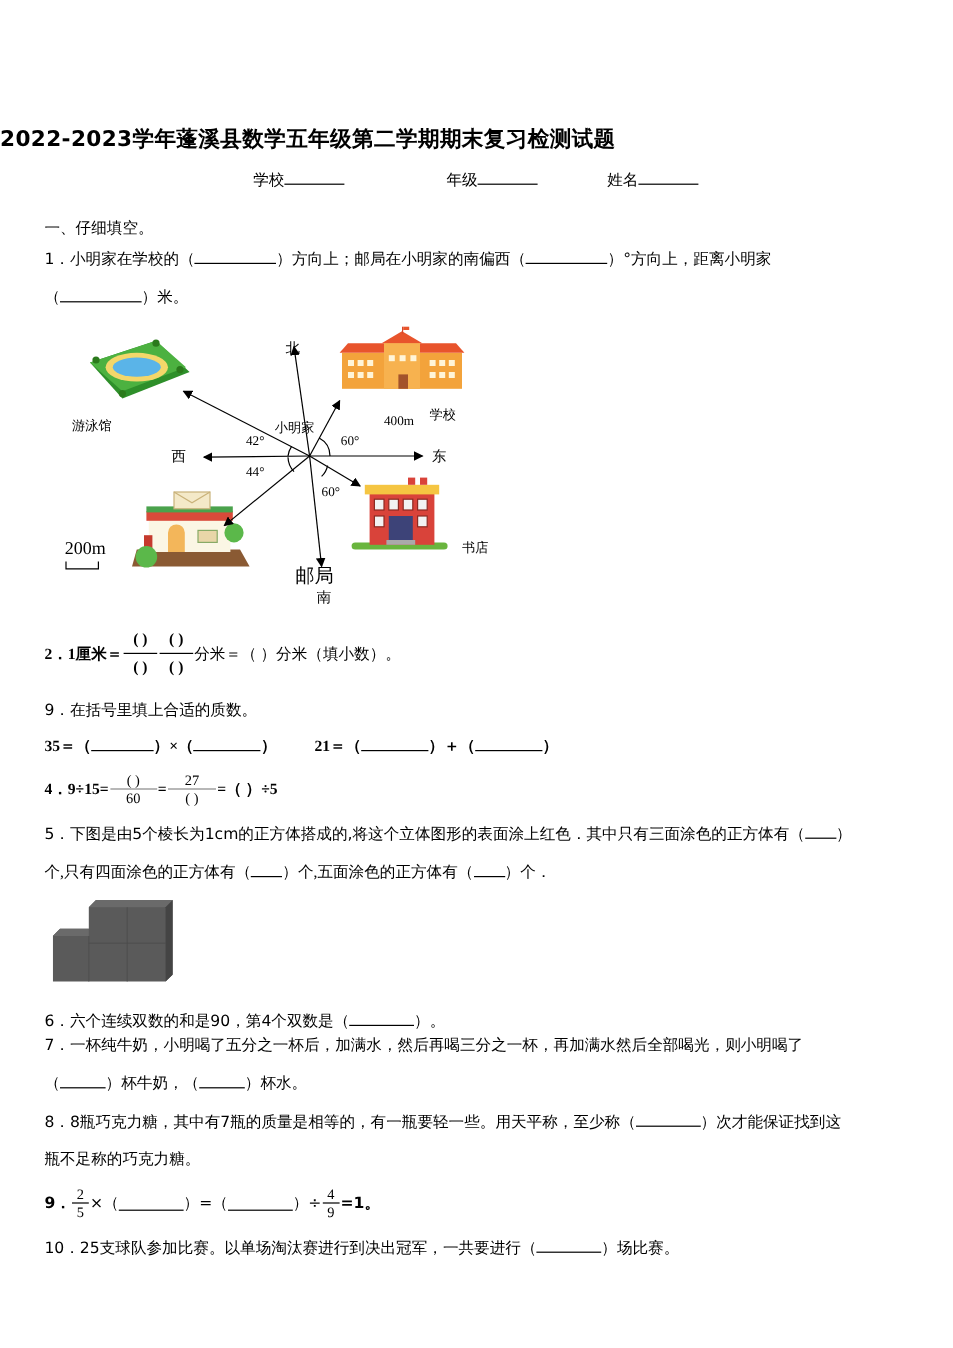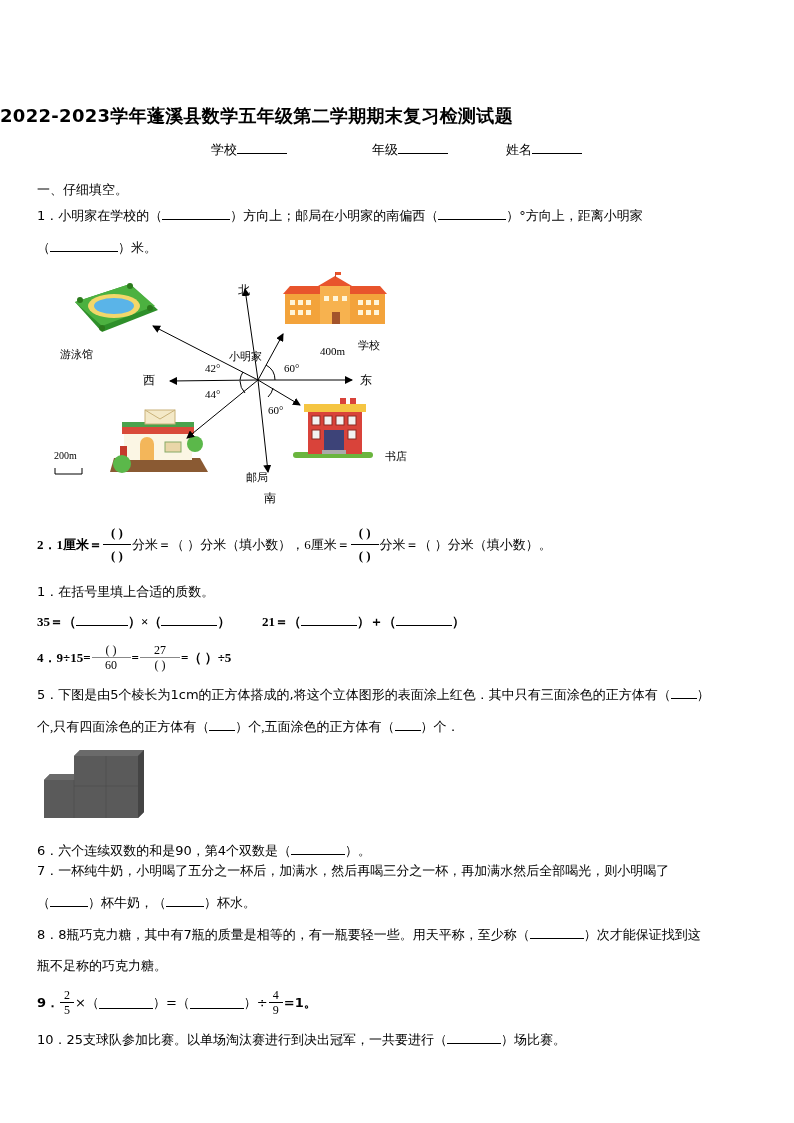--- a/index.html
+++ b/index.html
@@ -148,39 +148,38 @@
   <span class="abs txt" style="left:103px; top:100px; font-size:12px;">西</span>
   <span class="abs txt" style="left:189px; top:77px; font-size:11px;">小明家</span>
   <span class="abs serif" style="left:236px; top:73px; font-size:11px;padding-left:44px;">400m</span>
   <span class="abs serif" style="left:244px; top:90px; font-size:11px;">60°</span>
   <span class="abs serif" style="left:165px; top:90px; font-size:11px;">42°</span>
   <span class="abs serif" style="left:165px; top:116px; font-size:11px;">44°</span>
   <span class="abs serif" style="left:228px; top:132px; font-size:11px;">60°</span>
   <span class="abs txt" style="left:20px; top:75px; font-size:11px;">游泳馆</span>
   <span class="abs txt" style="left:318px; top:66px; font-size:11px;">学校</span>
   <span class="abs txt" style="left:345px; top:177px; font-size:11px;">书店</span>
-  <span class="abs txt" style="left:174px; top:198px; font-size:11px;padding-left:32px;">邮局</span>
-  <span class="abs serif" style="left:14px; top:178px; font-size:10px;">200m</span>
+  <span class="abs txt" style="left:174px; top:198px; font-size:16px;padding-left:32px;">邮局</span>
+  <span class="abs serif" style="left:14px; top:178px; font-size:15px;">200m</span>
 </div>
 
 <div class="abs txt bold serif" style="left:37px; top:522px; display:flex; align-items:center;">
   <span>2．1厘米＝</span>
   <span class="frac frac-big">
       <span class="num">(      )</span>
       <span class="den">(      )</span>
     </span>
-  <span style="font-weight:normal;">分米＝（      ）分米（填小数），6厘米＝</span>
   <span class="frac frac-big">
       <span class="num">(      )</span>
       <span class="den">(      )</span>
     </span>
   <span style="font-weight:normal;">分米＝（      ）分米（填小数）。</span>
 </div>
 
-<div class="abs txt" style="left:37px; top:583px;">1．在括号里填上合适的质数。</div>
+<div class="abs txt" style="left:37px; top:583px;">9．在括号里填上合适的质数。</div>
 <div class="abs txt bold serif" style="left:37px; top:613px;">
   <span>35＝（</span><span class="blank-line" style="width:52px;"></span><span>）×（</span><span class="blank-line" style="width:56px;"></span><span>）</span>
 </div>
 <div class="abs txt bold serif" style="left:262px; top:613px;">
   <span>21＝（</span><span class="blank-line" style="width:56px;"></span><span>）＋（</span><span class="blank-line" style="width:56px;"></span><span>）</span>
 </div>
 
 <div class="abs txt bold serif" style="left:37px; top:643px; display:flex; align-items:center;">
   <span>4．9÷15=</span>
   <span class="frac frac-gray" style="font-weight:normal;">

